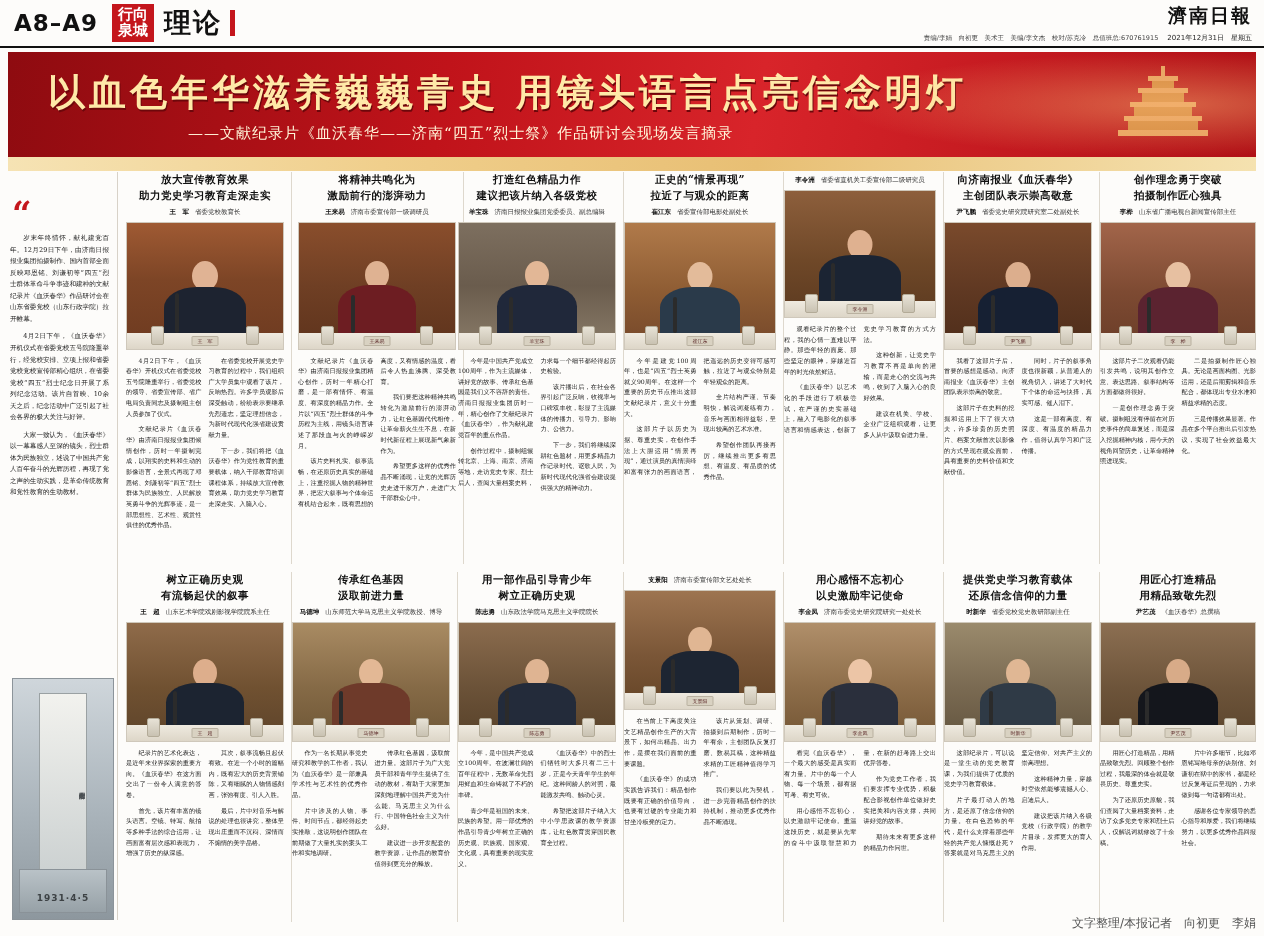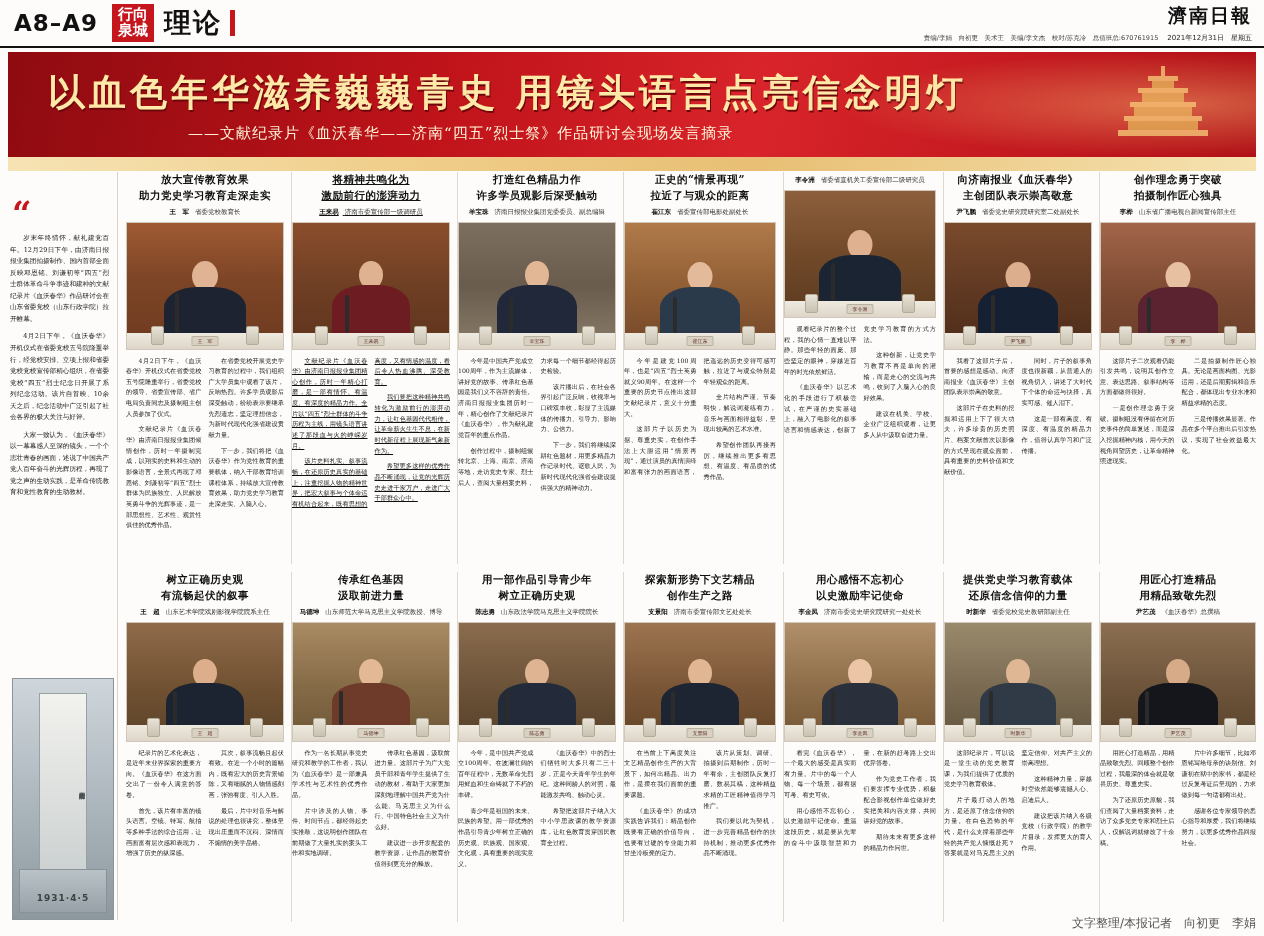--- a/index.html
+++ b/index.html
@@ -237,21 +237,21 @@
   </div>
   <div class="goldstrip"></div>
 
   <div class="content">
 
     <div class="leftcol">
       <div class="quote-mark">“</div>
       <div class="lead-text">
         <p>岁末年终情怀，献礼建党百年。12月29日下午，由济南日报报业集团拍摄制作、国内首部全面反映邓恩铭、刘谦初等“四五”烈士群体革命斗争事迹和建种的文献纪录片《血沃春华》作品研讨会在山东省委党校（山东行政学院）拉开帷幕。</p>
         <p>4月2日下午，《血沃春华》开机仪式在省委党校五号院隆重举行，经党校安排、立项上报和省委党校党校宣传部精心组织，在省委党校“四五”烈士纪念日开展了系列纪念活动。该片自首映、10余天之后，纪念活动中广泛引起了社会各界的极大关注与好评。</p>
-        <p>大家一致认为，《血沃春华》以一幕幕感人至深的镜头，一个个志壮青春的画面，述说了中国共产党人百年奋斗的光辉历程，再现了党之声的生动实践，是革命传统教育和党性教育的生动教材。</p>
+        <p>大家一致认为，《血沃春华》以一幕幕感人至深的镜头，烈士群体为民族独立，述说了中国共产党人百年奋斗的光辉历程，再现了党之声的生动实践，是革命传统教育和党性教育的生动教材。</p>
       </div>
       <div class="monument">
         <div class="stele">
           <div class="stele-txt">济南四五烈士纪念碑</div>
         </div>
         <div class="base"></div>
         <div class="date">1931·4·5</div>
       </div>
     </div>
 
@@ -279,21 +279,21 @@
             <div class="ph-plate">王　军</div>
           </div>
           <div class="body-text cols2" style="height:210px;">
             <p>4月2日下午，《血沃春华》开机仪式在省委党校五号院隆重举行，省委党校的领导、省委宣传部、省广电局负责同志及摄制组主创人员参加了仪式。</p>
             <p>文献纪录片《血沃春华》由济南日报报业集团倾情创作，历时一年摄制完成，以翔实的史料和生动的影像语言，全景式再现了邓恩铭、刘谦初等“四五”烈士群体为民族独立、人民解放英勇斗争的光辉事迹，是一部思想性、艺术性、观赏性俱佳的优秀作品。</p>
             <p>在省委党校开展党史学习教育的过程中，我们组织广大学员集中观看了该片，反响热烈。许多学员观影后深受触动，纷纷表示要继承先烈遗志，坚定理想信念，为新时代现代化强省建设贡献力量。</p>
             <p>下一步，我们将把《血沃春华》作为党性教育的重要载体，纳入干部教育培训课程体系，持续放大宣传教育效果，助力党史学习教育走深走实、入脑入心。</p>
           </div>
         </div>
 
-        <div class="cell" style="left:166px;width:166px;text-decoration:underline;">
+        <div class="cell" style="left:172px;width:166px;">
           <div class="c-title">
             <span>将精神共鸣化为</span>
             <span class="l2">激励前行的澎湃动力</span>
           </div>
           <div class="c-author">
             <span class="nm">王来易</span>
             <span>济南市委宣传部一级调研员</span>
           </div>
           <div class="photo tall">
             <div class="ph-bg" style="background:linear-gradient(180deg,#8a4e2c 0%,#6f3f24 50%,#5e331c 100%);"></div>
@@ -309,21 +309,21 @@
             <p>文献纪录片《血沃春华》由济南日报报业集团精心创作，历时一年精心打磨，是一部有情怀、有温度、有深度的精品力作。全片以“四五”烈士群体的斗争历程为主线，用镜头语言讲述了那段血与火的峥嵘岁月。</p>
             <p>该片史料扎实、叙事流畅，在还原历史真实的基础上，注重挖掘人物的精神世界，把宏大叙事与个体命运有机结合起来，既有思想的高度，又有情感的温度，看后令人热血沸腾、深受教育。</p>
             <p>我们要把这种精神共鸣转化为激励前行的澎湃动力，让红色基因代代相传，让革命薪火生生不息，在新时代新征程上展现新气象新作为。</p>
             <p>希望更多这样的优秀作品不断涌现，让党的光辉历史走进千家万户，走进广大干部群众心中。</p>
           </div>
         </div>
 
         <div class="cell" style="left:332px;width:166px;">
           <div class="c-title">
             <span>打造红色精品力作</span>
-            <span class="l2">许多学员观影后深受触动</span>
+            <span class="l2">建议把该片纳入各级党校</span>
           </div>
           <div class="c-author">
             <span class="nm">羊宝珠</span>
             <span>济南日报报业集团党委委员、副总编辑</span>
           </div>
           <div class="photo tall">
             <div class="ph-bg" style="background:linear-gradient(180deg,#7d6f5f 0%,#6a5c4d 50%,#8a7c69 100%);"></div>
             <div class="ph-head" style="bottom:60px;width:24px;height:28px;background:#e2b796;"></div>
             <div class="ph-body" style="bottom:10px;width:80px;height:54px;background:#20283a;"></div>
             <div class="ph-desk"></div>
@@ -523,24 +523,20 @@
           </div>
           <div class="body-text cols2" style="height:175px;">
             <p>今年，是中国共产党成立100周年。在波澜壮阔的百年征程中，无数革命先烈用鲜血和生命铸就了不朽的丰碑。</p>
             <p>青少年是祖国的未来、民族的希望。用一部优秀的作品引导青少年树立正确的历史观、民族观、国家观、文化观，具有重要的现实意义。</p>
             <p>《血沃春华》中的烈士们牺牲时大多只有二三十岁，正是今天青年学生的年纪。这种同龄人的对照，最能激发共鸣、触动心灵。</p>
             <p>希望把这部片子纳入大中小学思政课的教学资源库，让红色教育贯穿国民教育全过程。</p>
           </div>
         </div>
 
         <div class="cell" style="left:498px;width:160px;">
-          <div class="c-title">
-            <span>探索新形势下文艺精品</span>
-            <span class="l2">创作生产之路</span>
-          </div>
           <div class="c-author">
             <span class="nm">支景阳</span>
             <span>济南市委宣传部文艺处处长</span>
           </div>
           <div class="photo">
             <div class="ph-bg" style="background:linear-gradient(180deg,#9d7450 0%,#7a5637 55%,#644426 100%);"></div>
             <div class="ph-head" style="bottom:54px;width:24px;height:28px;background:#e0b693;"></div>
             <div class="ph-body" style="bottom:10px;width:78px;height:48px;background:#1d2532;"></div>
             <div class="ph-desk"></div>
             <div class="ph-mic" style="left:46px;bottom:16px;height:34px;"></div>

